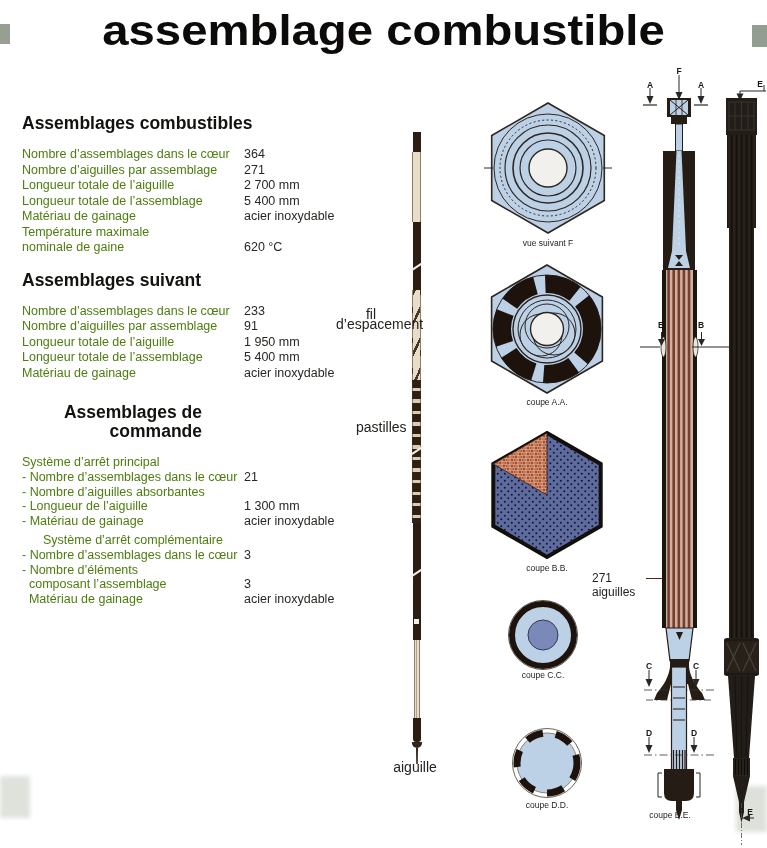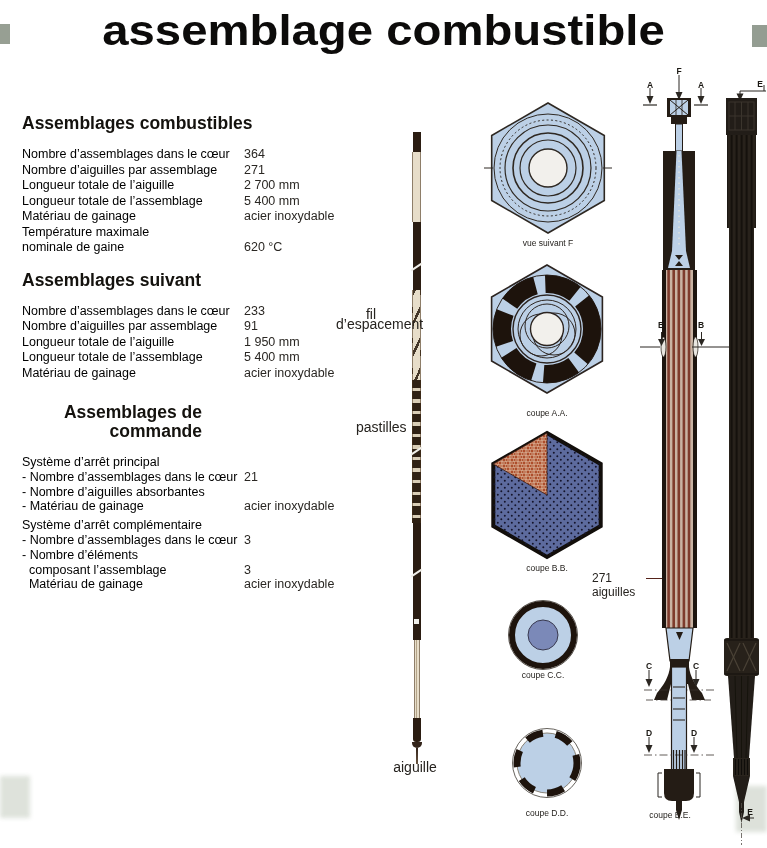--- a/index.html
+++ b/index.html
@@ -20,22 +20,22 @@
   .g-txt2{left:520px;top:83px;width:135px;height:13px;background:#fff;opacity:.35;filter:blur(3px);border-radius:6px;}
   
   .specs{position:absolute;left:22px;top:114px;width:330px;}
   .specs h2{font-size:17.5px;line-height:19px;font-weight:700;color:#14120e;margin:0 0 14px 0;}
   .specs .h-narrow{width:180px;}
   .sec2{margin-top:15px;}
   .sec3{margin-top:22px;}
   .sec3 h2{text-align:right;}
   .row{display:flex;line-height:15.5px;font-size:12.5px;}
   .sec3 .row{line-height:14.8px;}
-  .row.sub{margin-top:4px;}
-  .lbl{width:222px;flex:none;white-space:pre-wrap;color:#000000;}
+  .row.sub{margin-top:4px;text-align:center;}
+  .lbl{width:222px;flex:none;white-space:pre-wrap;color:#4d7c0f;}
   .val{flex:none;color:#2a2723;}
   
   .needle{position:absolute;left:409px;top:132px;width:16px;height:640px;}
   .seg{position:absolute;left:3.5px;width:8px;}
   .seg.lt{border-left:1px solid rgba(70,48,26,.55);border-right:1px solid rgba(70,48,26,.55);left:3px;width:7px;}
   .slash{position:absolute;left:1px;width:13px;height:2px;background:#f1efe9;transform:rotate(-33deg);}
   .dlabel{position:absolute;font-size:14px;color:#26231f;line-height:9.5px;}
   
   .xsec{position:absolute;}
   .cap{position:absolute;width:120px;text-align:center;font-size:8.5px;color:#26231f;}
@@ -123,20 +123,24 @@
           <span class="lbl">Système d’arrêt principal</span>
           <span class="val"></span>
         </div>
       <div class="row">
           <span class="lbl">- Nombre d’assemblages dans le cœur</span>
           <span class="val">21</span>
         </div>
       <div class="row">
           <span class="lbl">- Nombre d’aiguilles absorbantes</span>
           <span class="val"></span>
+        </div>
+      <div class="row">
+          <span class="lbl">- Longueur de l’aiguille</span>
+          <span class="val">1 300 mm</span>
         </div>
       <div class="row">
           <span class="lbl">- Matériau de gainage</span>
           <span class="val">acier inoxydable</span>
         </div>
       <div class="row sub">
           <span class="lbl">Système d’arrêt complémentaire</span>
           <span class="val"></span>
         </div>
       <div class="row">
@@ -195,21 +199,21 @@
     <polygon points="67,3 122.4,35 122.4,99 67,131 11.6,99 11.6,35" fill="#bcd0e6" stroke="#2c2420" stroke-width="1.6"></polygon>
     <circle cx="67" cy="67" r="54" fill="none" stroke="#2c2420" stroke-width="1"></circle>
     <circle cx="67" cy="67" r="45" fill="none" stroke="#1d130c" stroke-width="18" stroke-dasharray="32 10"></circle>
     <circle cx="67" cy="67" r="34" fill="none" stroke="#2c2420" stroke-width="1.4"></circle>
     <circle cx="67" cy="67" r="29" fill="none" stroke="#2c2420" stroke-width="1"></circle>
     <circle cx="67" cy="64" r="22" fill="none" stroke="#2c2420" stroke-width="1"></circle>
     <circle cx="61" cy="73" r="21" fill="none" stroke="#2c2420" stroke-width="1"></circle>
     <circle cx="74" cy="72" r="21" fill="none" stroke="#2c2420" stroke-width="1"></circle>
     <circle cx="67" cy="67" r="16.5" fill="#f2f0ec" stroke="#2c2420" stroke-width="1.4"></circle>
   </svg>
-  <div class="cap" style="left:487px;top:408px;text-align:center;">coupe A.A.</div>
+  <div class="cap" style="left:487px;top:397px;text-align:center;">coupe A.A.</div>
 
   <svg class="xsec" style="left:482px;top:430px;" width="130" height="130" viewBox="0 0 130 130">
     <defs>
       <pattern id="bbdots" width="7" height="7" patternUnits="userSpaceOnUse">
         <circle cx="1.8" cy="1.8" r="1" fill="#14142a"></circle>
         <circle cx="5.3" cy="5.3" r="1" fill="#14142a"></circle>
       </pattern>
       <pattern id="scales" width="8" height="6" patternUnits="userSpaceOnUse">
         <rect width="8" height="6" fill="#ad4d2b"></rect>
         <circle cx="2" cy="3" r="2.1" fill="none" stroke="#e2c3a8" stroke-width="0.9"></circle>
@@ -228,21 +232,21 @@
     <circle cx="36" cy="36" r="31" fill="#bcd0e6" stroke="#1d130c" stroke-width="6"></circle>
     <circle cx="36" cy="36" r="15" fill="#7b89b8" stroke="#39394f" stroke-width="1"></circle>
   </svg>
   <div class="cap" style="left:483px;top:670px;">coupe C.C.</div>
 
   <svg class="xsec" style="left:509px;top:725px;" width="76" height="76" viewBox="0 0 76 76">
     <circle cx="38" cy="38" r="34.5" fill="none" stroke="#55504a" stroke-width="0.9"></circle>
     <circle cx="38" cy="38" r="30" fill="#bcd0e6" stroke="#8a8478" stroke-width="1"></circle>
     <circle cx="38" cy="38" r="30" fill="none" stroke="#1d130c" stroke-width="7" stroke-dasharray="17 13"></circle>
   </svg>
-  <div class="cap" style="left:487px;top:800px;margin-top:8px;">coupe D.D.</div>
+  <div class="cap" style="left:487px;top:800px;">coupe D.D.</div>
 
   <div class="annot" style="left:592px;top:571px;width:54px;">271 aiguilles</div>
   <div class="leader" style="left:646px;top:578px;width:40px;"></div>
 
   <svg class="asm" style="left:640px;top:55px;" width="90" height="770" viewBox="0 0 90 770">
 
     <line x1="39" y1="20" x2="39" y2="40" stroke="#2b2722" stroke-width="1"></line>
     <polygon points="39,45 35.5,37 42.5,37" fill="#2b2722"></polygon>
 
     <line x1="10" y1="33" x2="10" y2="44" stroke="#2b2722" stroke-width="1"></line>

